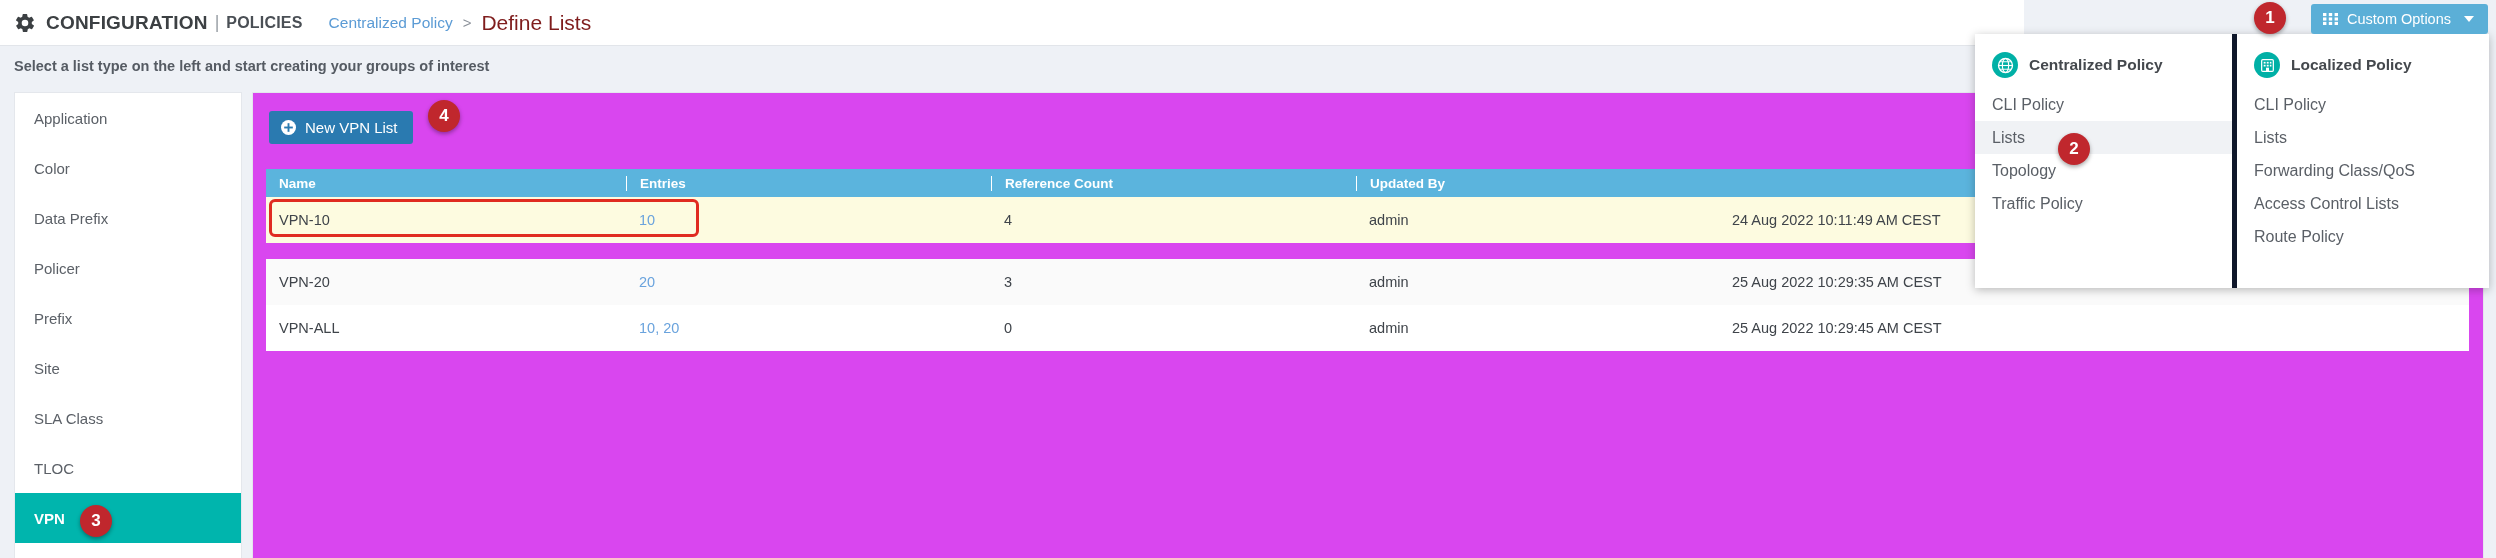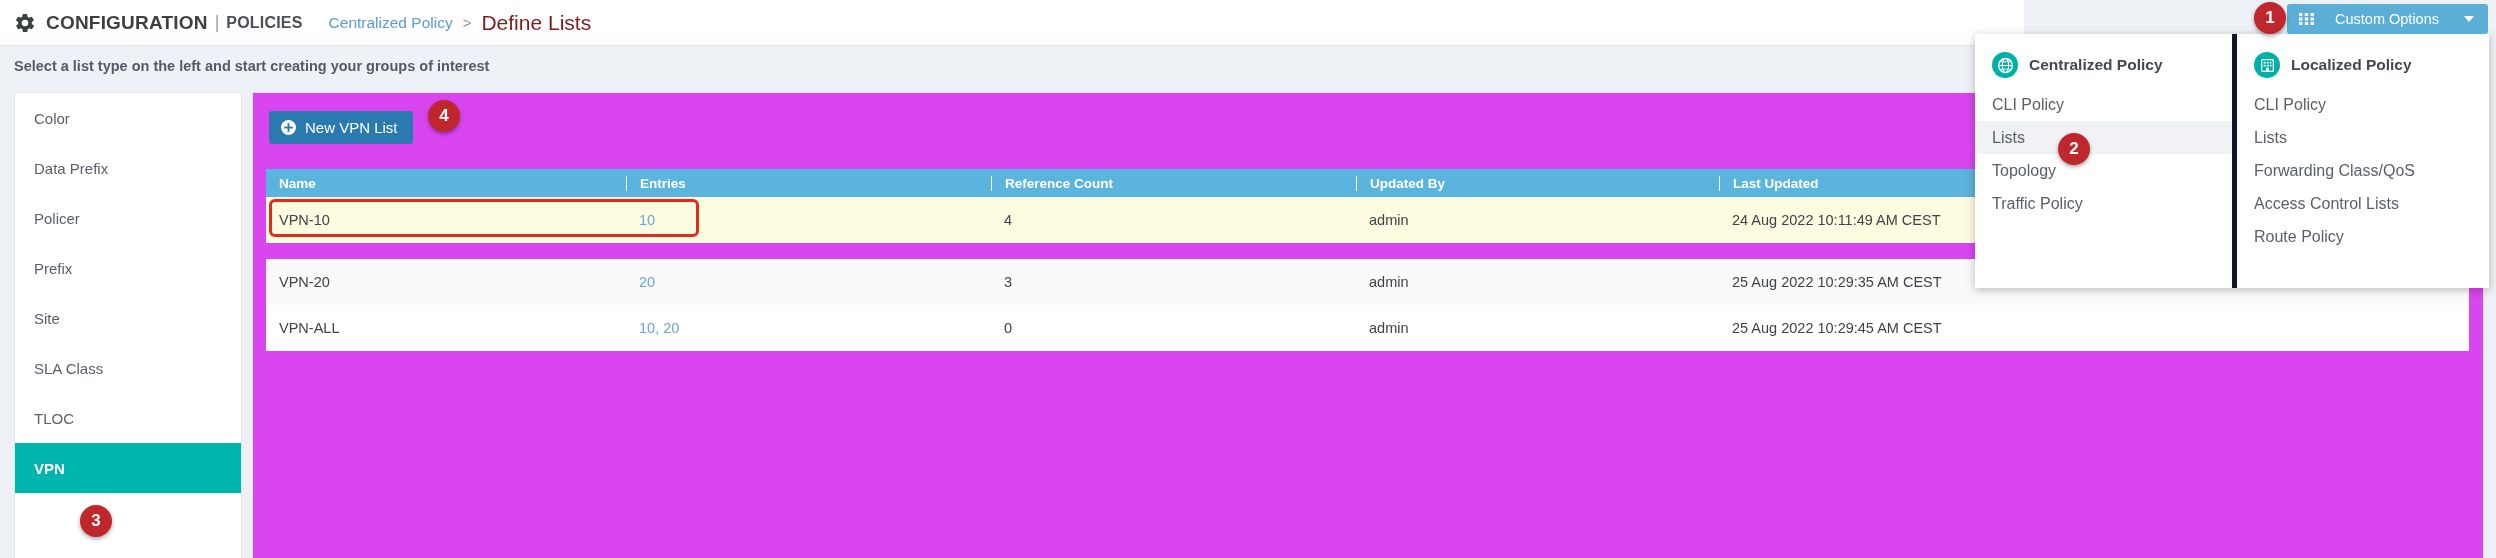--- a/index.html
+++ b/index.html
@@ -30,21 +30,21 @@
   .breadcrumb { display: flex; align-items: center; margin-left: 26px; white-space: nowrap;}
   .bc-link { font-size: 15.5px; color: #5b9bd5; }
   .bc-sep { font-size: 15px; color: #8a9099; margin: 0 10px; }
   .bc-current { font-size: 21px; color: #7f1d1d; }
 
   
   .custom-options-btn {
     position: absolute; right: 8px; top: 4px;
     height: 30px; padding: 0 14px 0 12px;
     background: #5bafd7; color: #fff; border-radius: 3px;
-    display: flex; align-items: center; gap: 21px;
+    display: flex; align-items: center; gap: 9px;
     font-size: 14.5px; white-space: nowrap; cursor: pointer;
     z-index: 60;
   }
   .grid-icon { display: block; width: 15px; height: 12px; }
   .caret-down {
     width: 0; height: 0; border-left: 5px solid transparent;
     border-right: 5px solid transparent; border-top: 6px solid #ffffff;
     margin-left: 4px;
   }
 
@@ -189,20 +189,23 @@
     <span>Custom Options</span>
     <span class="caret-down"></span>
   </div>
 
   <div class="subbar">
     <span class="subbar-text">Select a list type on the left and start creating your groups of interest</span>
   </div>
 
   <div class="sidebar">
     <div class="side-item">
+        <span>Application</span>
+      </div>
+    <div class="side-item">
         <span>Color</span>
       </div>
     <div class="side-item">
         <span>Data Prefix</span>
       </div>
     <div class="side-item">
         <span>Policer</span>
       </div>
     <div class="side-item">
         <span>Prefix</span>
@@ -231,21 +234,20 @@
       </svg>
       <span>New VPN List</span>
     </div>
 
     <div class="tbl">
       <div class="tbl-head">
         <div class="cell c-name">Name</div>
         <div class="cell c-entries">Entries</div>
         <div class="cell c-ref">Reference Count</div>
         <div class="cell c-updby">Updated By</div>
-        <div class="cell c-lastupd">Last Updated</div>
         <div class="cell c-actions"></div>
       </div>
 
       <div class="row r0">
         <div class="cell c-name">VPN-10</div>
         <div class="cell c-entries link-num">10</div>
         <div class="cell c-ref">4</div>
         <div class="cell c-updby">admin</div>
         <div class="cell c-lastupd">24 Aug 2022 10:11:49 AM CEST</div>
         <div class="cell c-actions"></div>

